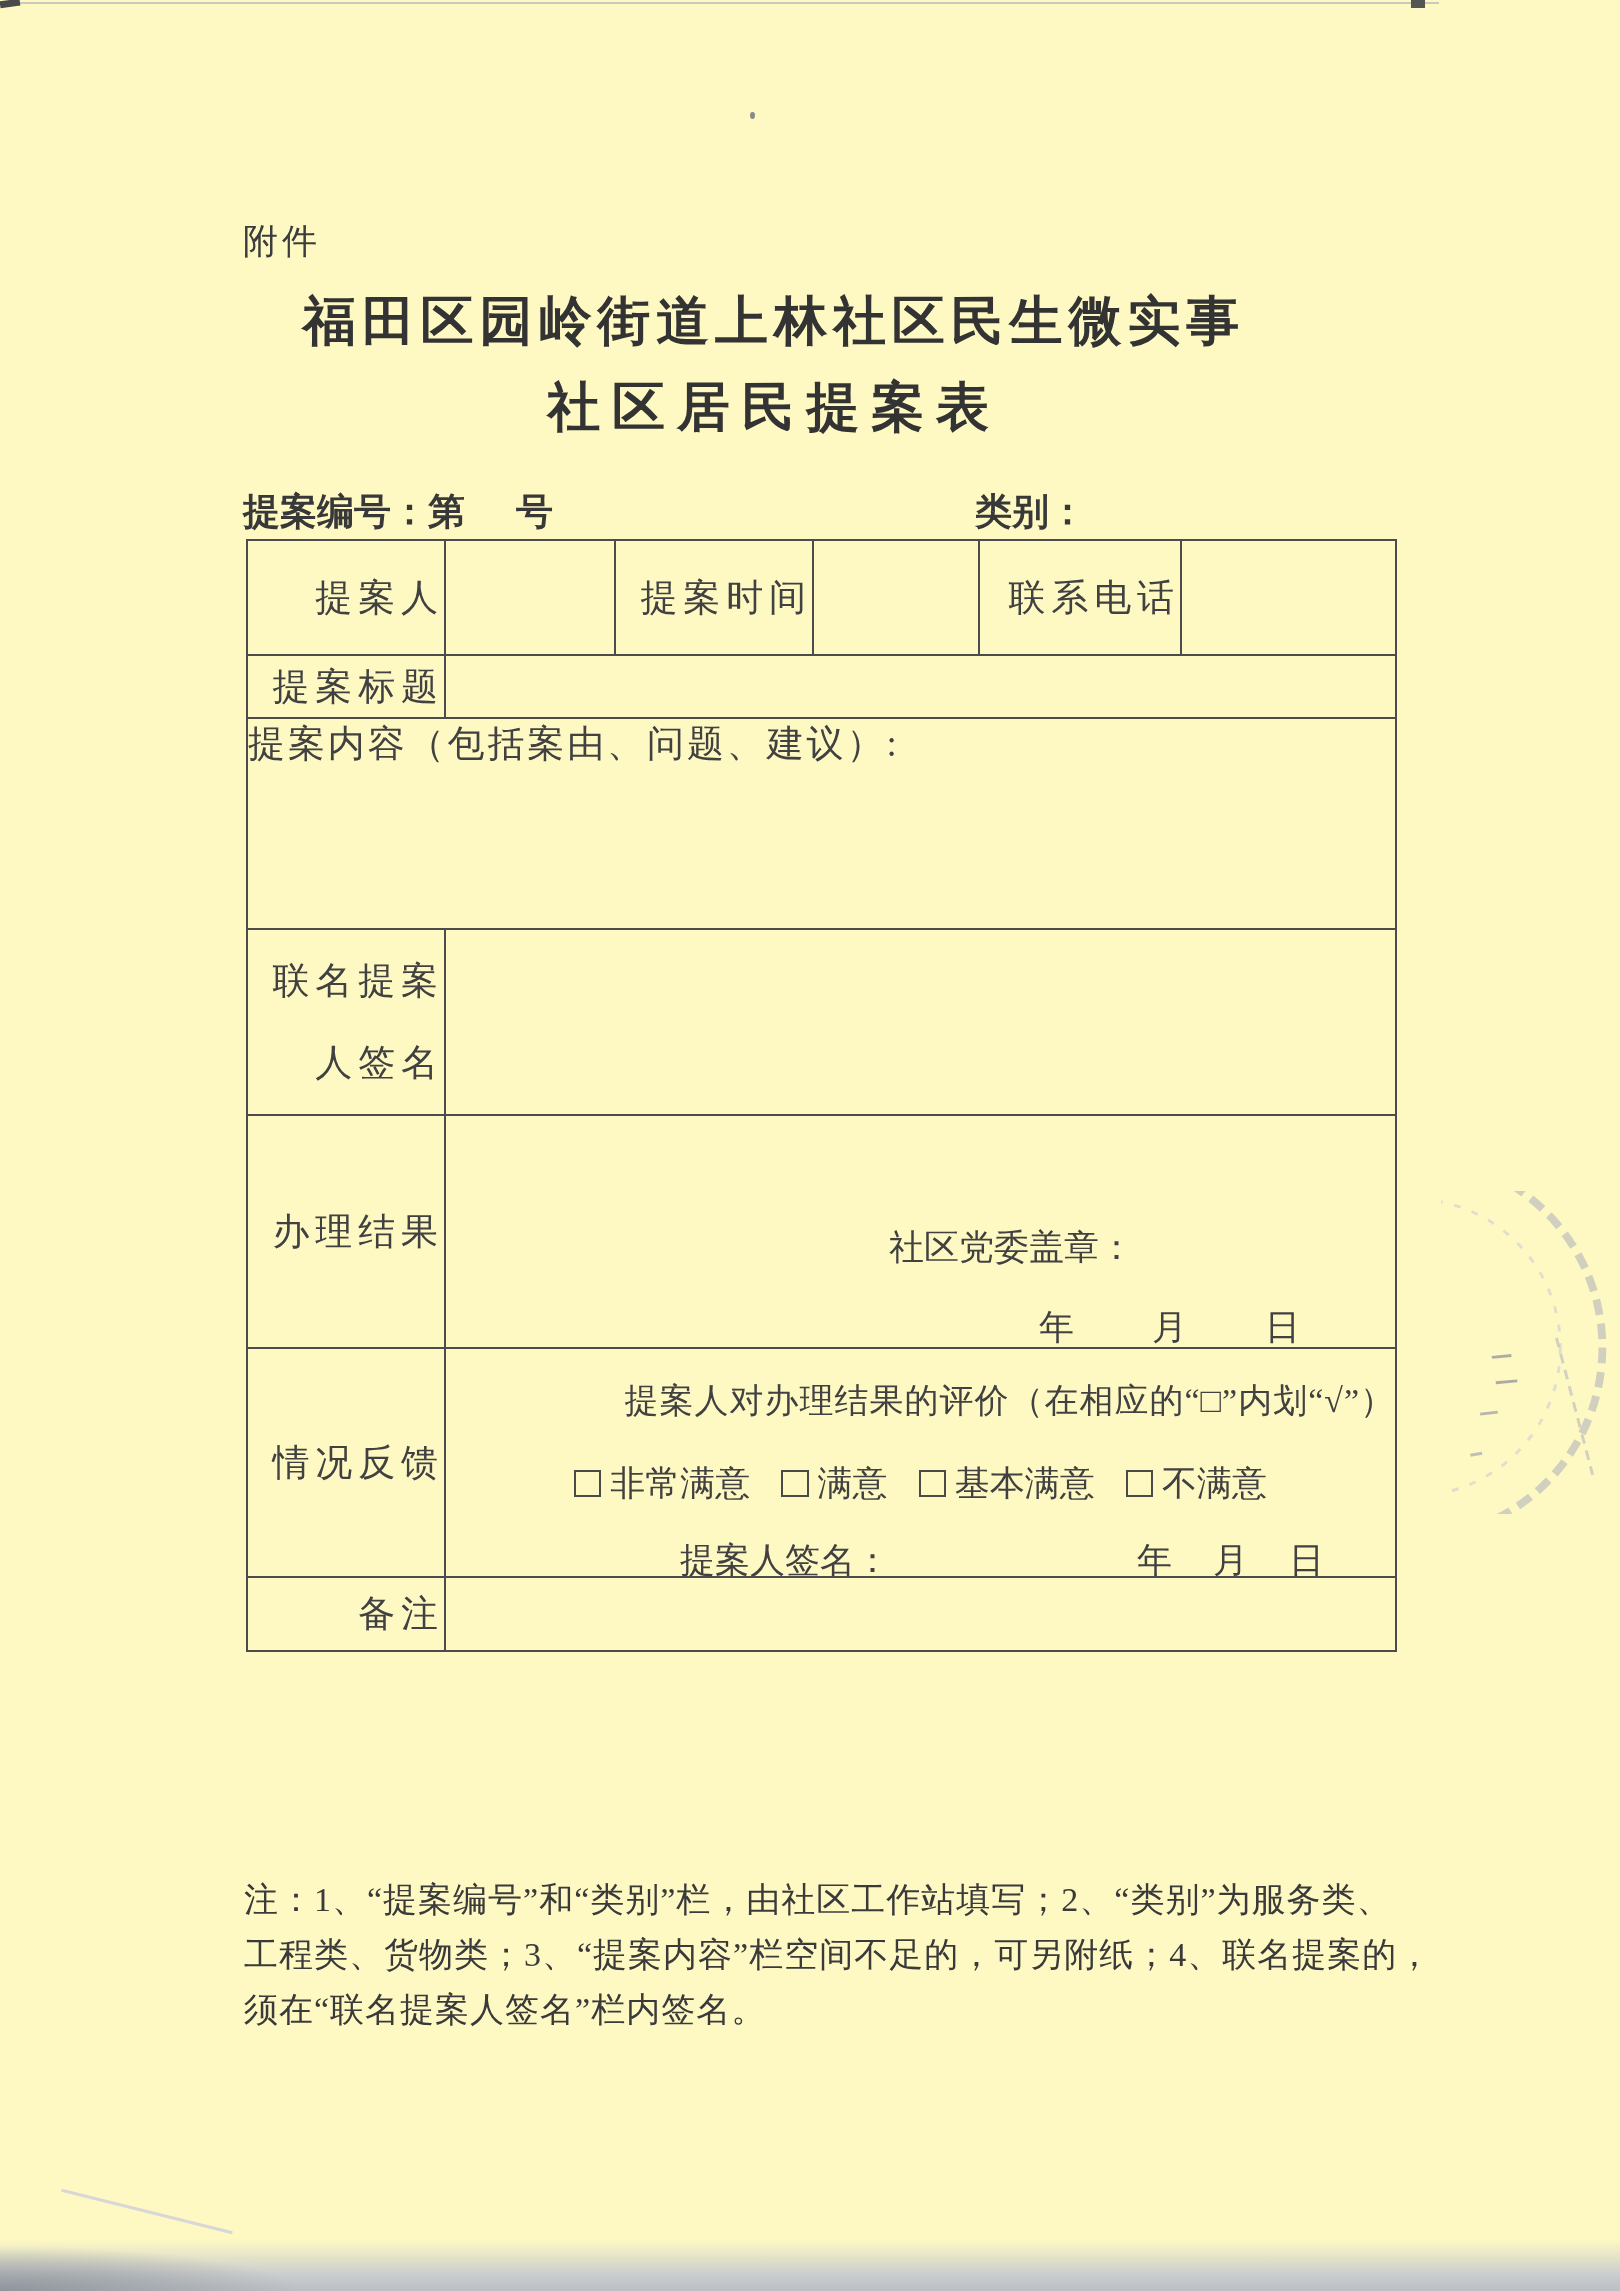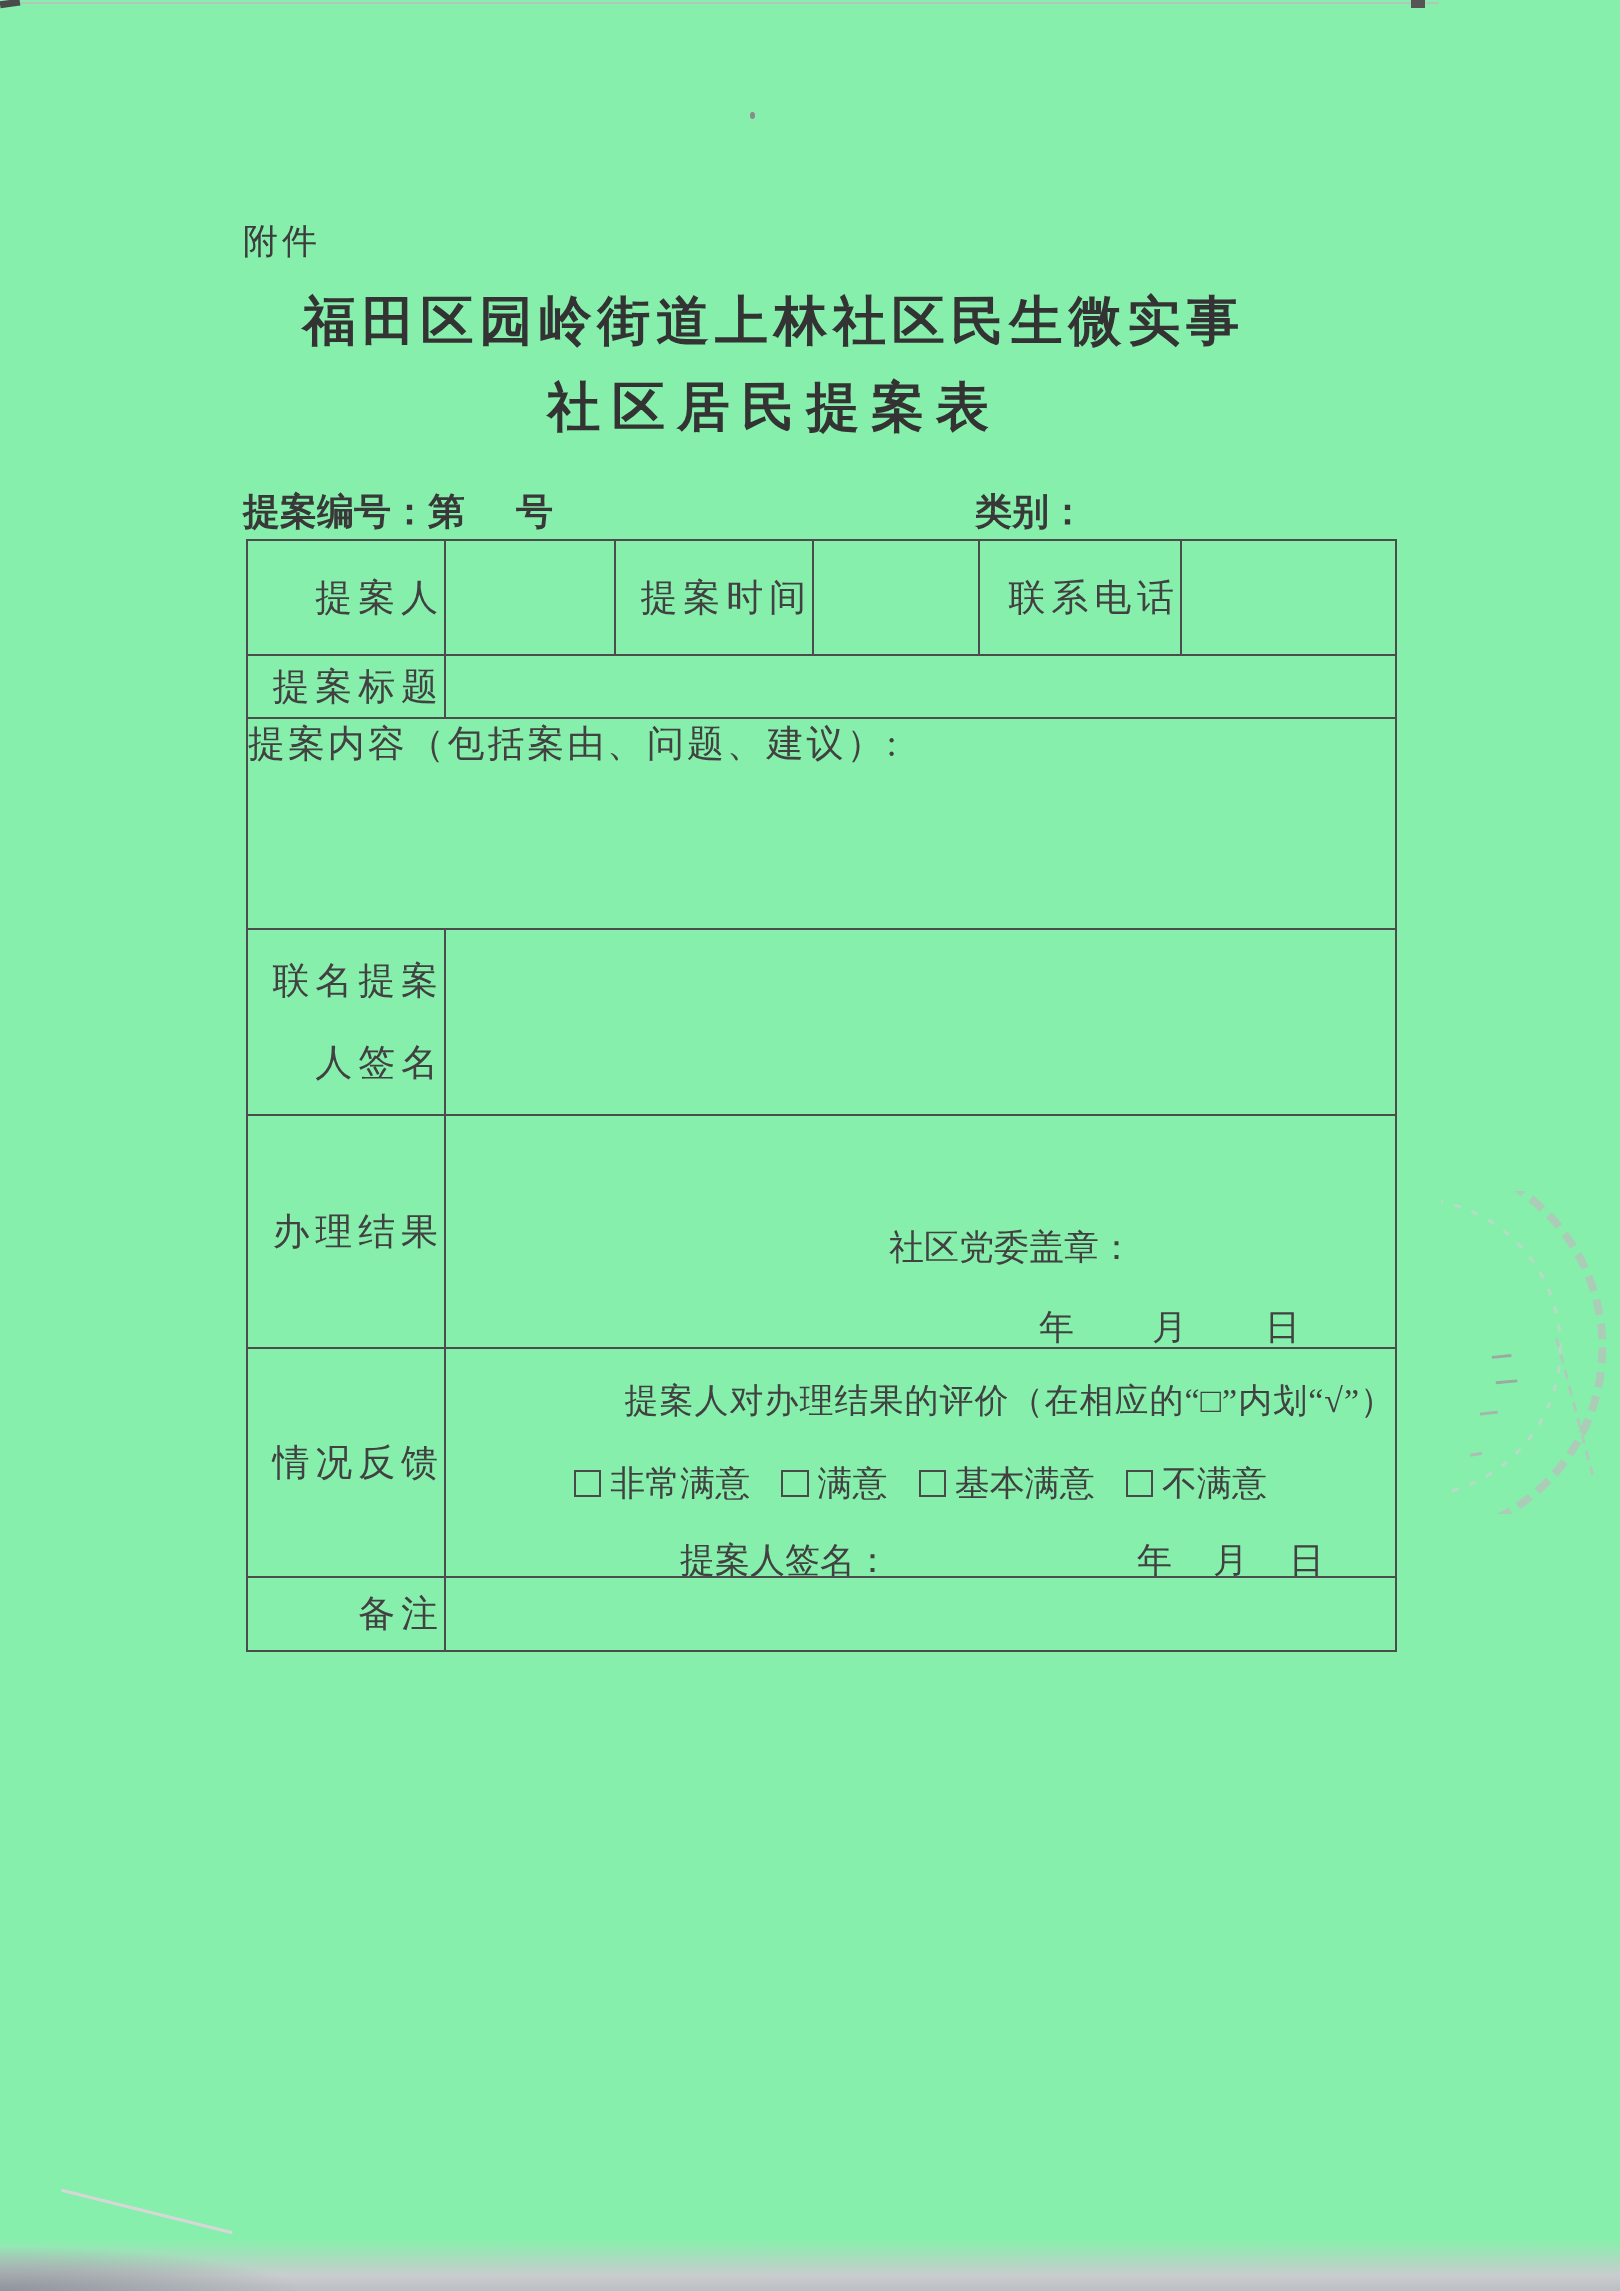--- a/index.html
+++ b/index.html
@@ -1,20 +1,20 @@
 <!DOCTYPE html>
 <html><head>
 <meta charset="utf-8">
 <style>
   html,body{margin:0;padding:0;background:#e9e9e9;}
   .page{
     position:relative;
     width:1620px;height:2292px;
     margin:0 auto;
-    background:#86efac;
+    background:#fef9c3;
     font-family:"Liberation Serif","DejaVu Serif",serif;
     color:#414141;
     overflow:hidden;
   }
   .nw{white-space:nowrap;}
   
   .top-line{position:absolute;left:0;top:2px;width:1439px;height:2px;background:#bdbdbd;opacity:.8;}
   .top-left-mark{position:absolute;left:0;top:0;width:19.6px;height:6.9px;background:#4a4a4a;transform:rotate(-8deg);}
   .top-right-mark{position:absolute;left:1411px;top:0;width:13.7px;height:7.8px;background:#555;}
   .speck{position:absolute;left:750px;top:112px;width:4.9px;height:6.9px;background:#8a8a8a;border-radius:50%;}
@@ -168,15 +168,20 @@
       </td>
     </tr>
 
     <tr style="height:74px">
       <td class="lbl">备注</td>
       <td colspan="5"></td>
     </tr>
   </tbody>
     </table>
 
+  <div class="notes">
+    <div class="nw">注：1、“提案编号”和“类别”栏，由社区工作站填写；2、“类别”为服务类、</div>
+    <div class="nw">工程类、货物类；3、“提案内容”栏空间不足的，可另附纸；4、联名提案的，</div>
+    <div class="nw">须在“联名提案人签名”栏内签名。</div>
+  </div>
 
 </div>
 
 
 </body></html>

